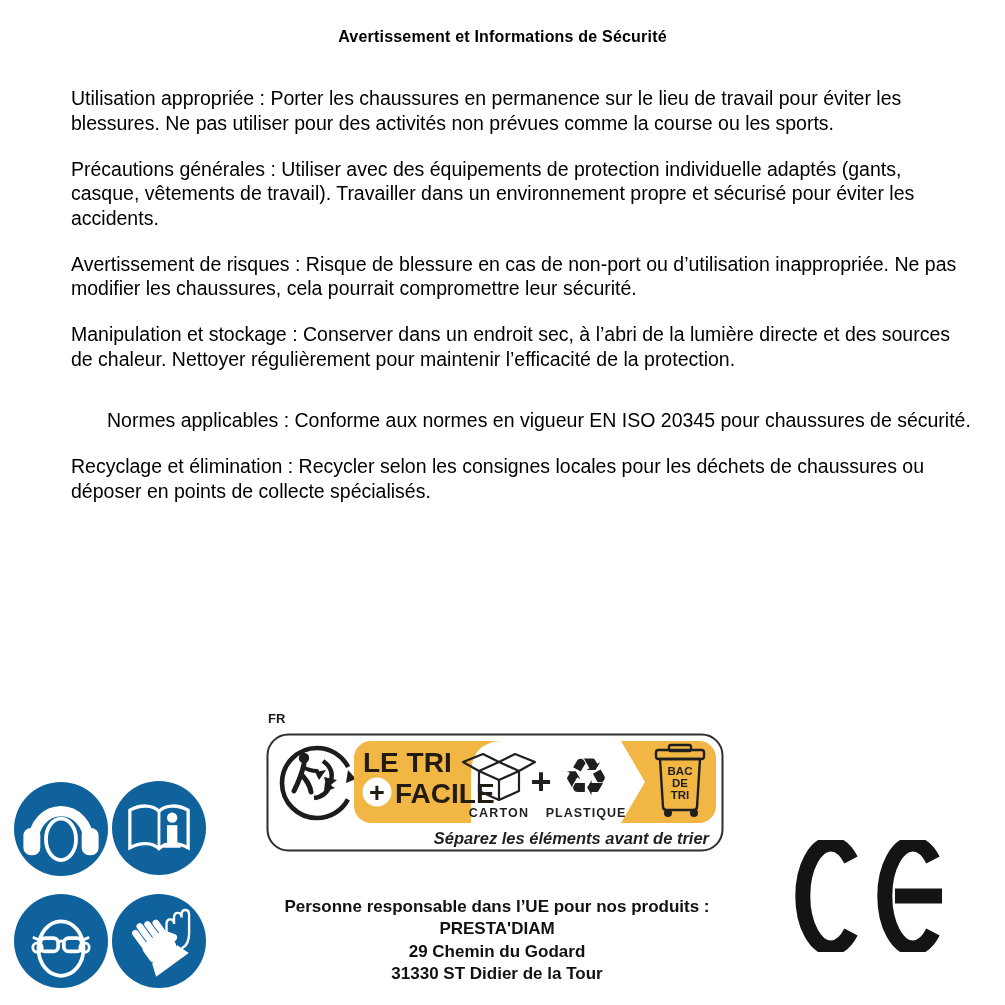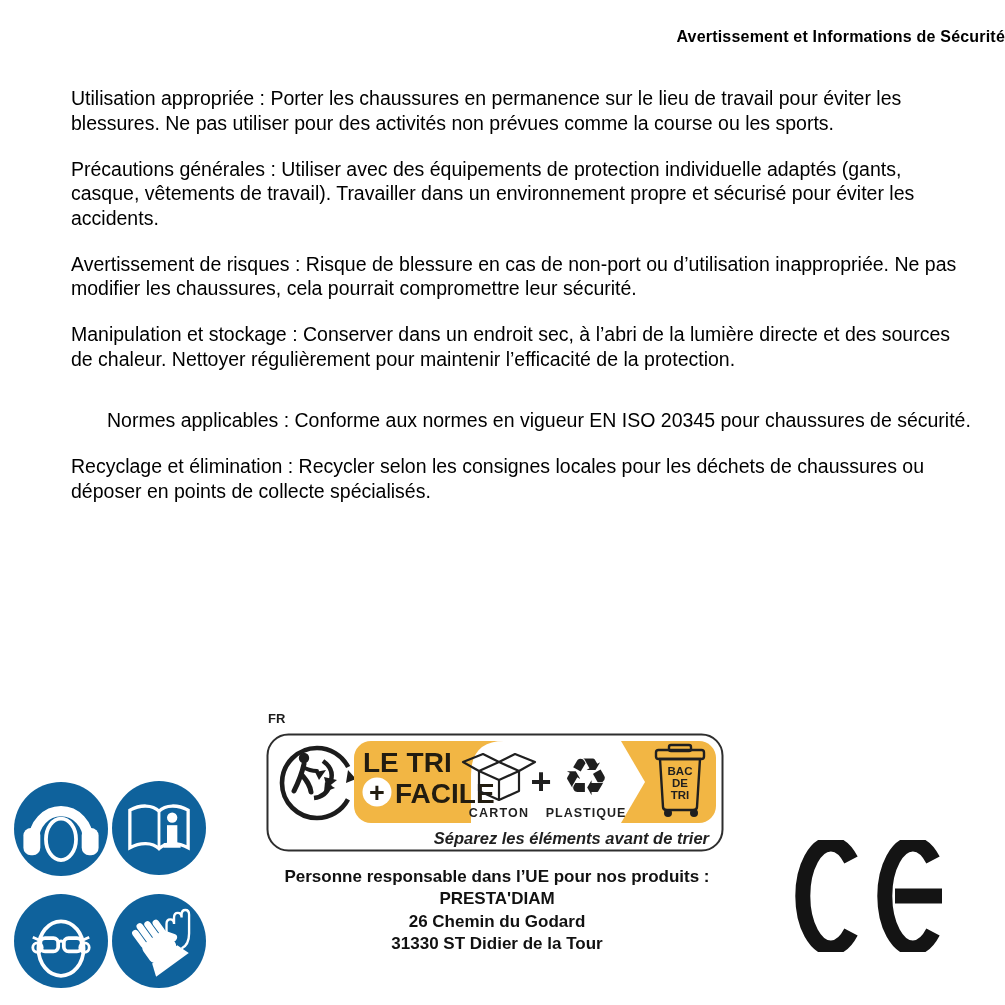--- a/index.html
+++ b/index.html
@@ -2,21 +2,21 @@
 <html lang="fr"><head>
 <meta charset="utf-8">
 <style>
   html,body{margin:0;padding:0;}
   body{
     width:1005px;height:1005px;position:relative;background:#ffffff;
     font-family:"Liberation Sans","DejaVu Sans",sans-serif;color:#000;
     overflow:hidden;
   }
   .page-title{
-    position:absolute;left:0;right:0;top:28px;text-align:right;
+    position:absolute;left:0;right:0;top:28px;text-align:center;
     font-size:16px;font-weight:bold;letter-spacing:.2px;
   }
   .doc-text{
     position:absolute;left:71px;top:86px;width:900px;
     font-size:19.5px;line-height:24.5px;
   }
   .doc-text p{margin:0 0 21.5px;}
   .doc-text p.gap-before{margin-top:37px;margin-left:36px;}
 
   
@@ -34,21 +34,21 @@
   .sicon.book{left:98px;top:0;}
   .sicon.eye{left:0;top:113px;}
   .sicon.glove{left:98px;top:113px;}
   .sicon svg{display:block;width:100%;height:100%;}
 
   
   .ce-mark{position:absolute;left:795px;top:840px;width:155px;height:112px;}
 
   
   .contact{
-    position:absolute;left:252px;top:866px;width:490px;text-align:center;
+    position:absolute;left:252px;top:896px;width:490px;text-align:center;
     font-size:17px;font-weight:bold;line-height:22.4px;color:#111;
   }
 </style>
 </head>
 <body>
 
 <div class="page-title">Avertissement et Informations de Sécurité</div>
 
 <div class="doc-text">
   <p>Utilisation appropriée : Porter les chaussures en permanence sur le lieu de travail pour éviter les blessures. Ne pas utiliser pour des activités non prévues comme la course ou les sports.</p>
@@ -172,15 +172,15 @@
   <svg width="155" height="112" viewBox="0 0 155 112">
     <path d="M56 20 A28 52 0 1 0 56 92" stroke="#141414" stroke-width="15" fill="none"></path>
     <path d="M138 20 A28 52 0 1 0 138 92" stroke="#141414" stroke-width="15" fill="none"></path>
     <path d="M100 56 L147 56" stroke="#141414" stroke-width="15" fill="none"></path>
   </svg>
 </div>
 
 <div class="contact">
   <div>Personne responsable dans l’UE pour nos produits :</div>
   <div>PRESTA'DIAM</div>
-  <div>26 Chemin du Godard</div>
+  <div>29 Chemin du Godard</div>
   <div>31330 ST Didier de la Tour</div>
 </div>
 
 </body></html>

